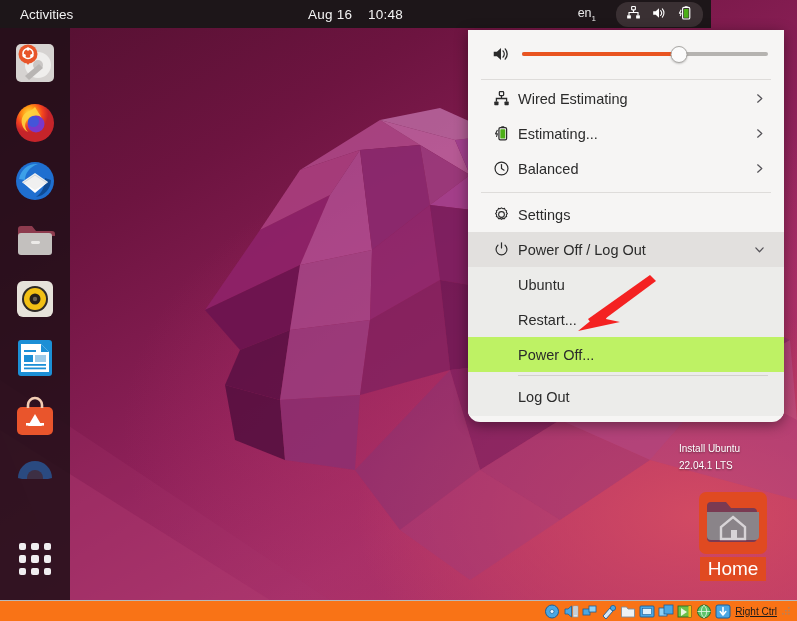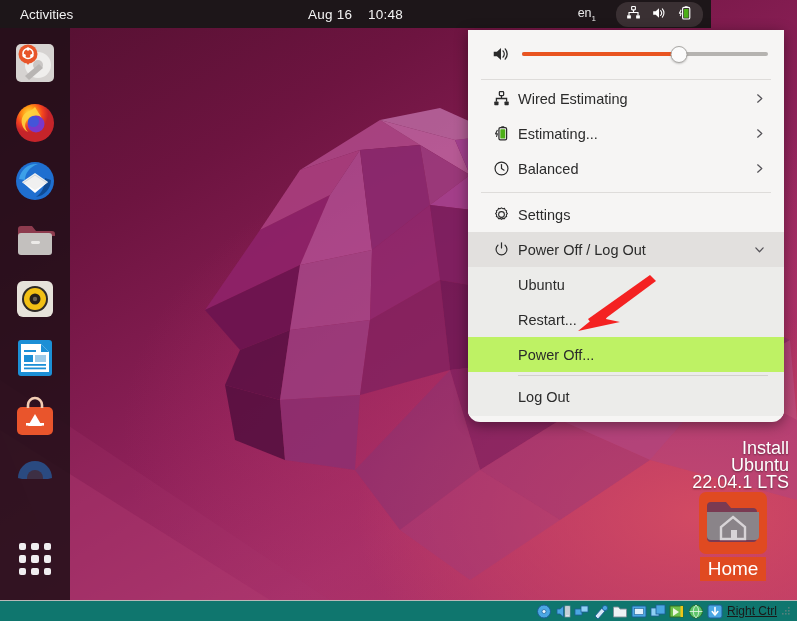--- a/index.html
+++ b/index.html
@@ -61,22 +61,22 @@
   #showapps {
     position:absolute; left:12px; bottom:18px;
     width:46px; height:46px; display:grid;
     grid-template-columns:repeat(3,1fr); grid-template-rows:repeat(3,1fr);
     gap:5px; padding:7px; cursor:pointer;
   }
   #showapps i { background:#f0eef0; border-radius:2px; display:block; }
 
   
   #install-icon {
-    position:absolute; right:8px; top:440px; width:110px; text-align:right;
-    color:#ffffff; font-size:18px; line-height:17px; cursor:pointer;
+    position:absolute; right:8px; top:440px; width:110px; text-align:left;
+    color:#ffffff; font-size:10px; line-height:17px; cursor:pointer;
     text-shadow:0 1px 2px rgba(0,0,0,.45);
   }
   #home-icon {
     position:absolute; right:26px; top:492px; width:76px; text-align:center; cursor:pointer;
   }
   #home-icon .folder-wrap {
     width:68px; height:62px; margin:0 auto; background:#e04a21;
     border-radius:7px; padding:6px; position:relative;
   }
   #home-icon .label {
@@ -121,24 +121,24 @@
   .sub-row.hl { background:#bef264; }
   .sub-block { background:#ececea; padding-bottom:2px; }
   .sub-sep { height:1px; background:#d2d0ce; margin:3px 16px 3px 50px; }
 
   
   #arrow { position:absolute; left:560px; top:275px; width:120px; height:70px; z-index:70; pointer-events:none; }
 
   
   #vbox-bar {
     position:absolute; left:0; bottom:0; width:797px; height:21px;
-    background:#0f766e; border-top:1px solid #b9b9b9;
+    background:#f97316; border-top:1px solid #b9b9b9;
     display:flex; align-items:center; justify-content:flex-end;
     padding-right:4px; z-index:80;
-    font-size:12px; color:#1a1a1a;text-decoration:underline;
+    font-size:10px; color:#1a1a1a;text-decoration:underline;
   }
   #vbox-bar .vb-icons { display:flex; align-items:center; gap:3px; }
   #vbox-bar .vb-icon { width:16px; height:15px; display:block; }
   #vbox-bar .hostkey { margin:0 5px 0 4px; }
   #vbox-grip { width:9px; height:9px; margin-right:2px; opacity:.55; }
 </style>
 </head>
 <body>
 
 <div id="desktop">

